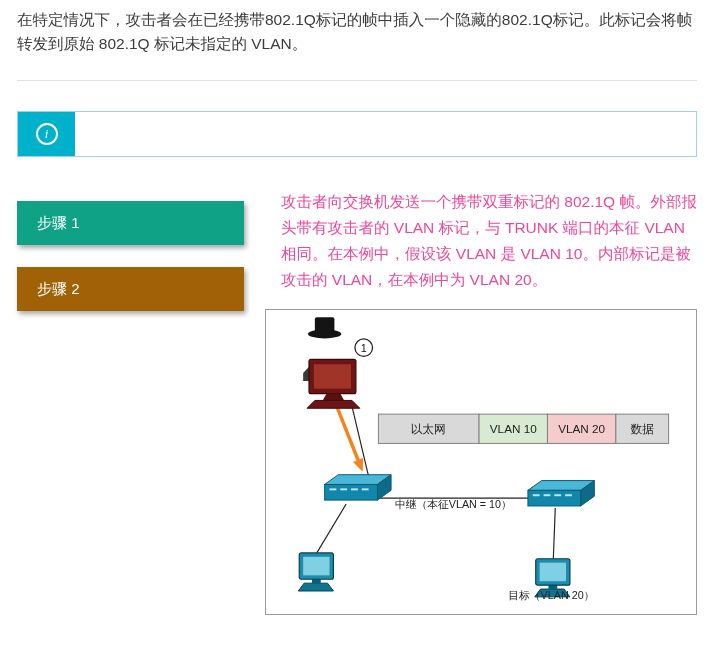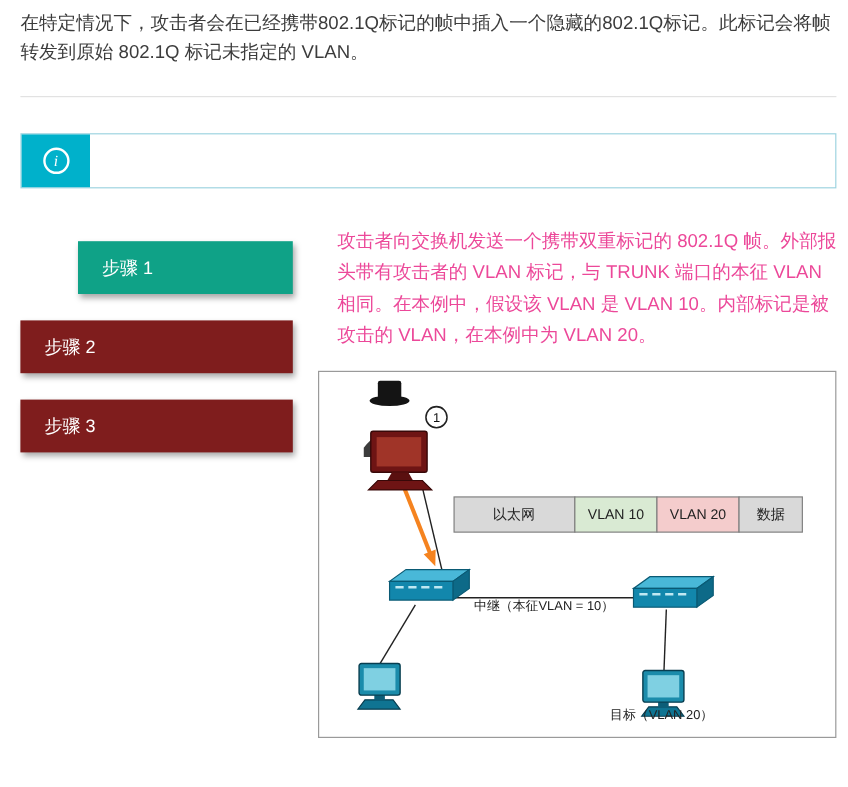--- a/index.html
+++ b/index.html
@@ -47,22 +47,22 @@
     flex: 0 0 227px; width: 227px;
     display: flex; flex-direction: column; gap: 22px;
     margin-top: 12px;
   }
   .step {
     height: 44px; border: none; color: #ffffff;
     font-size: 15px; text-align: left; padding: 0 0 0 20px;
     cursor: pointer; font-family: inherit;
     box-shadow: 2px 3px 5px rgba(0,0,0,0.35);
   }
-  .step.active   { background: #0fa287; margin-left: 48px; }
-  .step.inactive { background: #7f1d1d; }
+  .step.active   { background: #0fa287; }
+  .step.inactive { background: #a16207; }
 
   .right-col { flex: 1; margin-left: 21px; }
   .explanation {
     margin: 0 0 16px 16px;
     font-size: 15.5px; line-height: 1.68; color: #ec4899;
   }
   .diagram {
     border: 1px solid #9a9a9a;
     height: 306px; width: 100%;
     position: relative; background: #ffffff;
@@ -83,21 +83,20 @@
     <div class="callout-icon-box">
       <span class="info-icon">i</span>
     </div>
   </div>
 
   <div class="content">
 
     <div class="steps">
       <button class="step active">步骤 1</button>
       <button class="step inactive">步骤 2</button>
-      <button class="step inactive">步骤 3</button>
     </div>
 
     <div class="right-col">
       <p class="explanation">攻击者向交换机发送一个携带双重标记的 802.1Q 帧。外部报头带有攻击者的 VLAN 标记，与 TRUNK 端口的本征 VLAN 相同。在本例中，假设该 VLAN 是 VLAN 10。内部标记是被攻击的 VLAN，在本例中为 VLAN 20。</p>
 
       <div class="diagram">
         <svg viewBox="0 0 440 306">
           <defs>
             <g id="pc-shape">
               <path d="M5 31 L29 31 L35 39 L-1 39 Z" fill="#0f7492" stroke="#083e50" stroke-width="1"></path>

